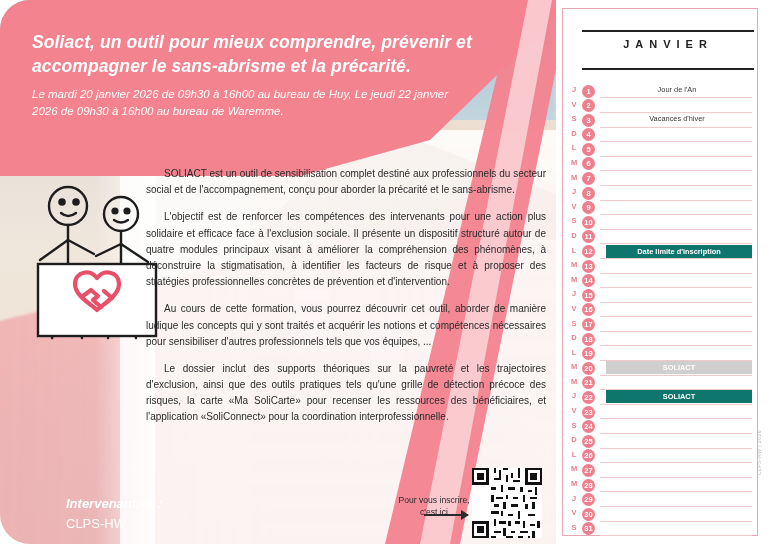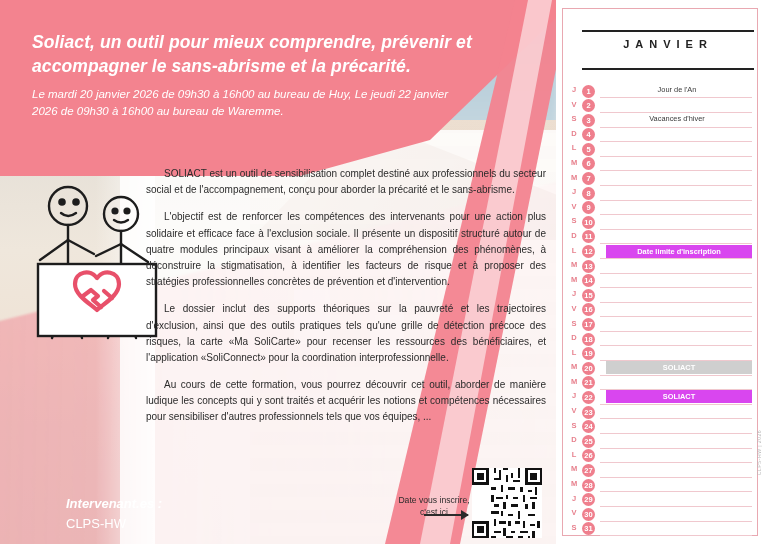--- a/index.html
+++ b/index.html
@@ -4,21 +4,21 @@
 <style>
   * { box-sizing: border-box; }
   html, body { margin:0; padding:0; }
   body {
     width:768px; height:544px;
     font-family:"Liberation Sans", sans-serif;
     overflow:hidden;
     background:#ffffff;
     position:relative;
   }
-  .page { position:absolute; inset:0; overflow:hidden; }
+  .page { position:absolute; inset:0; overflow:hidden;border-radius:30px; }
 
   
   .photo {
     position:absolute; left:0; top:0; width:556px; height:544px;
     background:
       linear-gradient(to bottom, #bcd3e0 0%, #cfe0e8 18%, #e7e1d8 30%, #efe7dc 46%, #efe3d6 62%, #e9dfd4 78%, #e6ddd2 100%);
   }
   
   .photo-trees {
     position:absolute; left:0; top:0; width:556px; height:150px;
@@ -153,21 +153,21 @@
   }
   .cal-line{
     position:absolute; left:38px; top:13.4px; width:152px; height:.7px; background:#f0c8ce;
   }
   .cal-note{
     position:absolute; left:40px; top:1px; width:150px; text-align:center;
     font-size:7.4px; color:#3a3a3a;
   }
   .cal-tag{
     position:absolute; left:44px; top:0px; width:146px; height:13px;
-    background:#d946ef; color:#fff; font-size:7.4px; line-height:13px; text-align:center; font-weight:600;
+    background:#0f766e; color:#fff; font-size:7.4px; line-height:13px; text-align:center; font-weight:600;
   }
   .cal-grey{
     position:absolute; left:44px; top:0px; width:146px; height:13px;
     background:#cfcfcf; color:#ffffff; font-size:7.4px; line-height:13px; text-align:center; font-weight:600;
   }
   .cal-side{
     position:absolute; right:2px; top:430px; width:10px;
     font-size:5.2px; color:#b9b9b9; writing-mode:vertical-rl; transform:rotate(180deg);
     letter-spacing:.4px;
   }
@@ -225,31 +225,31 @@
         <path d="M71 100 c-6-9-22-7-22 6 0 11 14 19 22 26 8-7 22-15 22-26 0-13-16-15-22-6z" fill="none" stroke="#e8506a" stroke-width="4.2" stroke-linejoin="round"></path>
         <path d="M57 118 l8-6 7 6 -5 4 8 7" fill="none" stroke="#e8506a" stroke-width="4.2" stroke-linecap="round" stroke-linejoin="round"></path>
         <path d="M78 113 l8 7" stroke="#e8506a" stroke-width="4.2" stroke-linecap="round"></path>
       </g>
     </svg>
   </div>
 
   <div class="body-text">
     <p>SOLIACT est un outil de sensibilisation complet destiné aux professionnels du secteur social et de l'accompagnement, conçu pour aborder la précarité et le sans-abrisme.</p>
     <p>L'objectif est de renforcer les compétences des intervenants pour une action plus solidaire et efficace face à l'exclusion sociale. Il présente un dispositif structuré autour de quatre modules principaux visant à améliorer la compréhension des phénomènes, à déconstruire la stigmatisation, à identifier les facteurs de risque et à proposer des stratégies professionnelles concrètes de prévention et d'intervention.</p>
+    <p>Au cours de cette formation, vous pourrez découvrir cet outil, aborder de manière ludique les concepts qui y sont traités et acquérir les notions et compétences nécessaires pour sensibiliser d'autres professionnels tels que vos équipes, ...</p>
     <p>Le dossier inclut des supports théoriques sur la pauvreté et les trajectoires d'exclusion, ainsi que des outils pratiques tels qu'une grille de détection précoce des risques, la carte «Ma SoliCarte» pour recenser les ressources des bénéficiaires, et l'application «SoliConnect» pour la coordination interprofessionnelle.</p>
-    <p>Au cours de cette formation, vous pourrez découvrir cet outil, aborder de manière ludique les concepts qui y sont traités et acquérir les notions et compétences nécessaires pour sensibiliser d'autres professionnels tels que vos équipes, ...</p>
   </div>
 
   <div class="intervenants">
     <div class="lbl">Intervenant.es :</div>
     <div>CLPS-HW</div>
   </div>
 
   <div class="inscription">
-    <div>Date vous inscrire,</div>
+    <div>Pour vous inscrire,</div>
     <div>c'est ici</div>
   </div>
   <div class="arrow"></div>
 
   <div class="qr">
     <svg width="70" height="70" viewBox="0 0 29 29" shape-rendering="crispEdges">
       <rect width="29" height="29" fill="#ffffff"></rect>
       <g fill="#111111">
         <rect x="0" y="0" width="7" height="1"></rect>
           <rect x="0" y="6" width="7" height="1"></rect>

